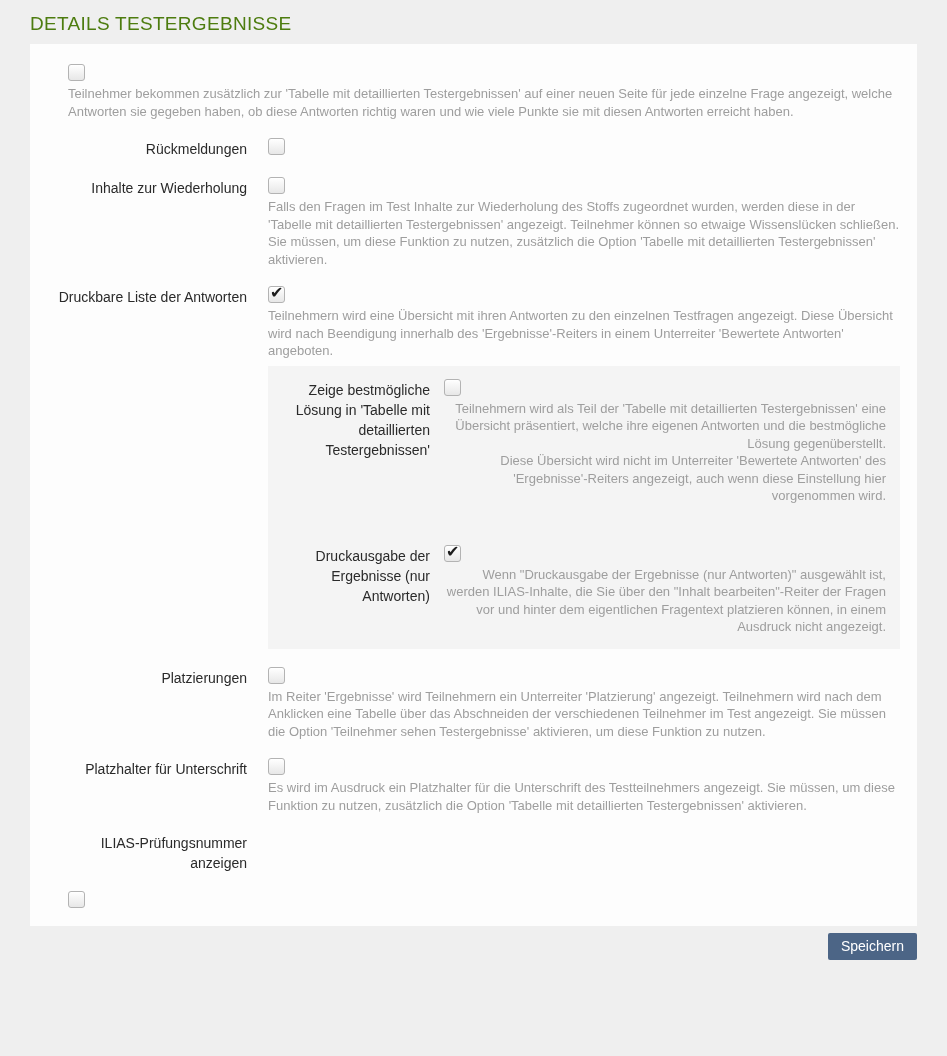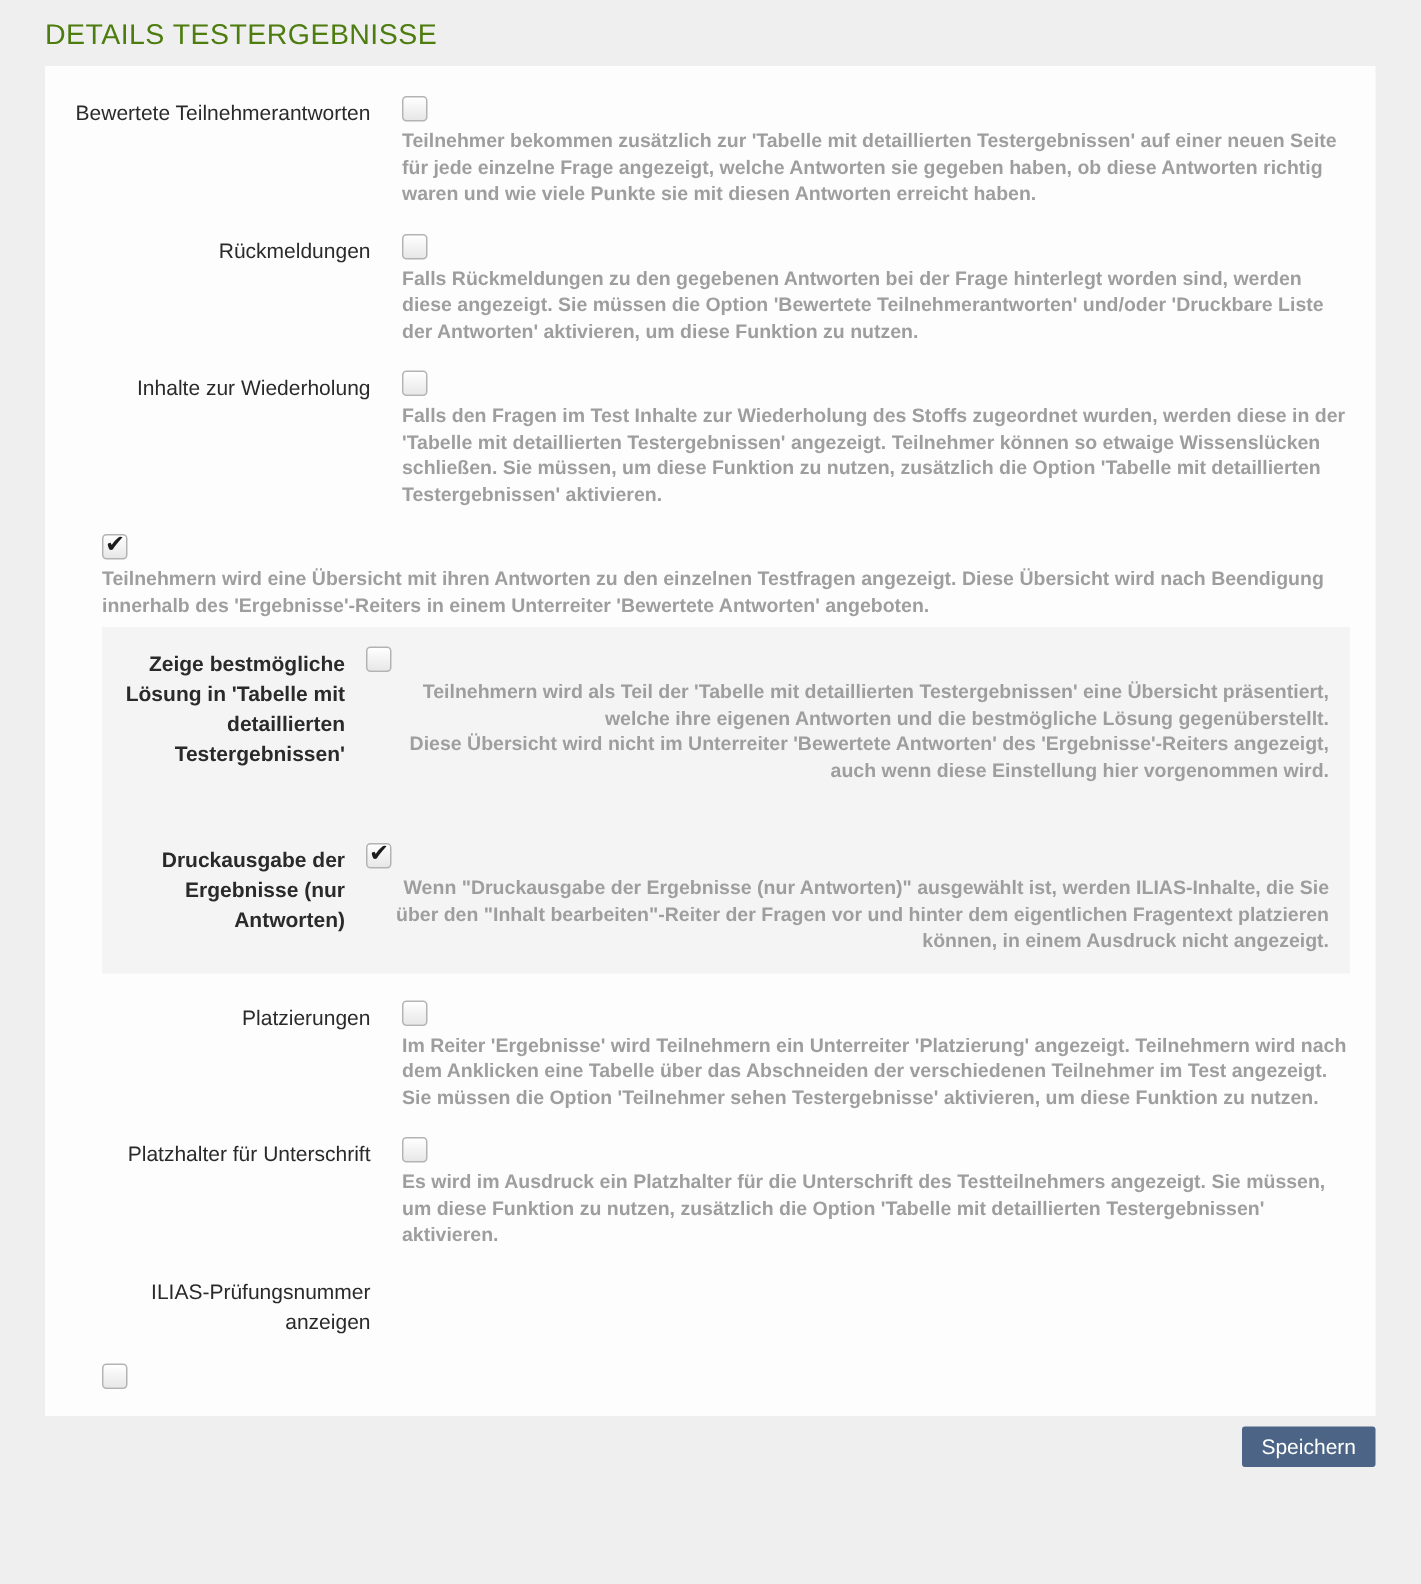--- a/index.html
+++ b/index.html
@@ -26,21 +26,21 @@
   .form-row:last-child { margin-bottom: 0; }
   .row-label {
     flex: none;
     width: 200px;
     text-align: right;
     font-size: 14px;
     line-height: 20px;
     color: #2a2a2a;
     padding-top: 1px;
   }
-  .row-control { flex: 1; margin-left: 21px; min-width: 0; font-weight: bold; }
+  .row-control { flex: 1; margin-left: 21px; min-width: 0; }
   .cb {
     width: 17px; height: 17px;
     border: 1px solid #b3b3b3;
     border-radius: 3px;
     background: linear-gradient(#ffffff, #e7e7e7);
     box-shadow: inset 0 1px 0 #fff;
     position: relative;
     cursor: pointer;
   }
   .cb.checked::after {
@@ -83,41 +83,40 @@
   }
 </style>
 </head>
 <body>
 
 <h2 class="section-title">DETAILS TESTERGEBNISSE</h2>
 
 <div class="panel">
   <div id="rows-container">
       <div class="form-row">
-        <div class="row-label">Bewertete Teilnehmerantworten</div>
         <div class="row-control">
           <div class="cb" role="checkbox" aria-checked="false"></div>
           <div class="desc">Teilnehmer bekommen zusätzlich zur 'Tabelle mit detaillierten Testergebnissen' auf einer neuen Seite für jede einzelne Frage angezeigt, welche Antworten sie gegeben haben, ob diese Antworten richtig waren und wie viele Punkte sie mit diesen Antworten erreicht haben.</div>
         </div>
       </div>
       <div class="form-row">
         <div class="row-label">Rückmeldungen</div>
         <div class="row-control">
           <div class="cb" role="checkbox" aria-checked="false"></div>
-          <div class="desc">Falls Rückmeldungen zu den gegebenen Antworten bei der Frage hinterlegt worden sind, werden diese angezeigt. Sie müssen die Option 'Bewertete Teilnehmerantworten' und/oder 'Druckbare Liste der Antworten' aktivieren, um diese Funktion zu nutzen.</div>
         </div>
       </div>
       <div class="form-row">
         <div class="row-label">Inhalte zur Wiederholung</div>
         <div class="row-control">
           <div class="cb" role="checkbox" aria-checked="false"></div>
           <div class="desc">Falls den Fragen im Test Inhalte zur Wiederholung des Stoffs zugeordnet wurden, werden diese in der 'Tabelle mit detaillierten Testergebnissen' angezeigt. Teilnehmer können so etwaige Wissenslücken schließen. Sie müssen, um diese Funktion zu nutzen, zusätzlich die Option 'Tabelle mit detaillierten Testergebnissen' aktivieren.</div>
         </div>
       </div>
       <div class="form-row">
+        <div class="row-label">Druckbare Liste der Antworten</div>
         <div class="row-control">
           <div class="cb checked" role="checkbox" aria-checked="true"></div>
           <div class="desc">Teilnehmern wird eine Übersicht mit ihren Antworten zu den einzelnen Testfragen angezeigt. Diese Übersicht wird nach Beendigung innerhalb des 'Ergebnisse'-Reiters in einem Unterreiter 'Bewertete Antworten' angeboten.</div>
           <div class="sub-panel">
             <div class="form-row sub-row">
               <div class="row-label">Zeige bestmögliche Lösung in 'Tabelle mit detaillierten Testergebnissen'</div>
               <div class="row-control">
                 <div class="cb" role="checkbox" aria-checked="false"></div>
                 <div class="desc">Teilnehmern wird als Teil der 'Tabelle mit detaillierten Testergebnissen' eine Übersicht präsentiert, welche ihre eigenen Antworten und die bestmögliche Lösung gegenüberstellt.</div>
                 <div class="desc" style="margin-top: 0px;">Diese Übersicht wird nicht im Unterreiter 'Bewertete Antworten' des 'Ergebnisse'-Reiters angezeigt, auch wenn diese Einstellung hier vorgenommen wird.</div>

